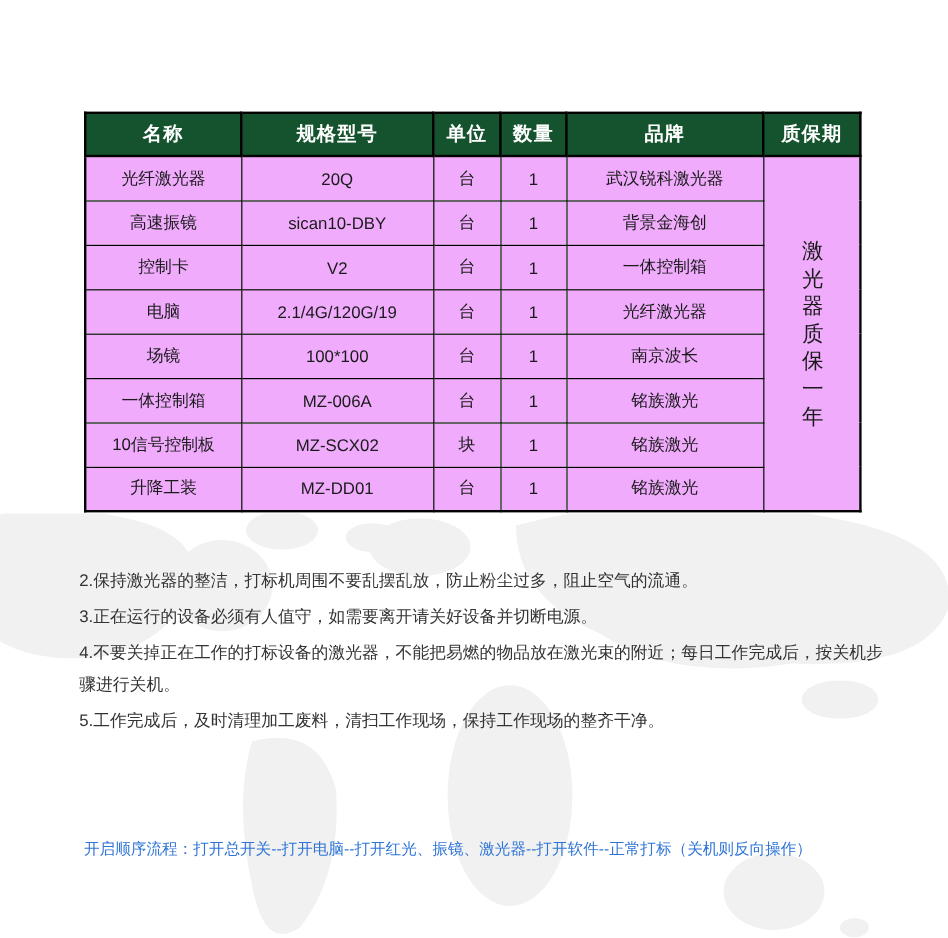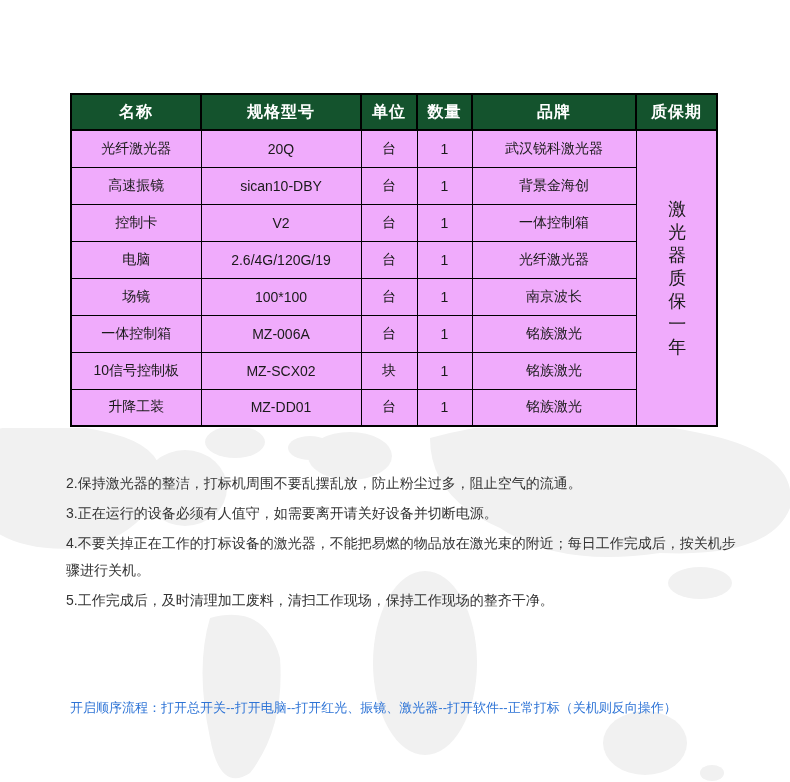--- a/index.html
+++ b/index.html
@@ -162,21 +162,21 @@
       </tr>
       <tr>
         <td>控制卡</td>
         <td>V2</td>
         <td>台</td>
         <td>1</td>
         <td>一体控制箱</td>
       </tr>
       <tr>
         <td>电脑</td>
-        <td>2.6/4G/120G/19</td>
+        <td>2.1/4G/120G/19</td>
         <td>台</td>
         <td>1</td>
         <td>光纤激光器</td>
       </tr>
       <tr>
         <td>场镜</td>
         <td>100*100</td>
         <td>台</td>
         <td>1</td>
         <td>南京波长</td>

